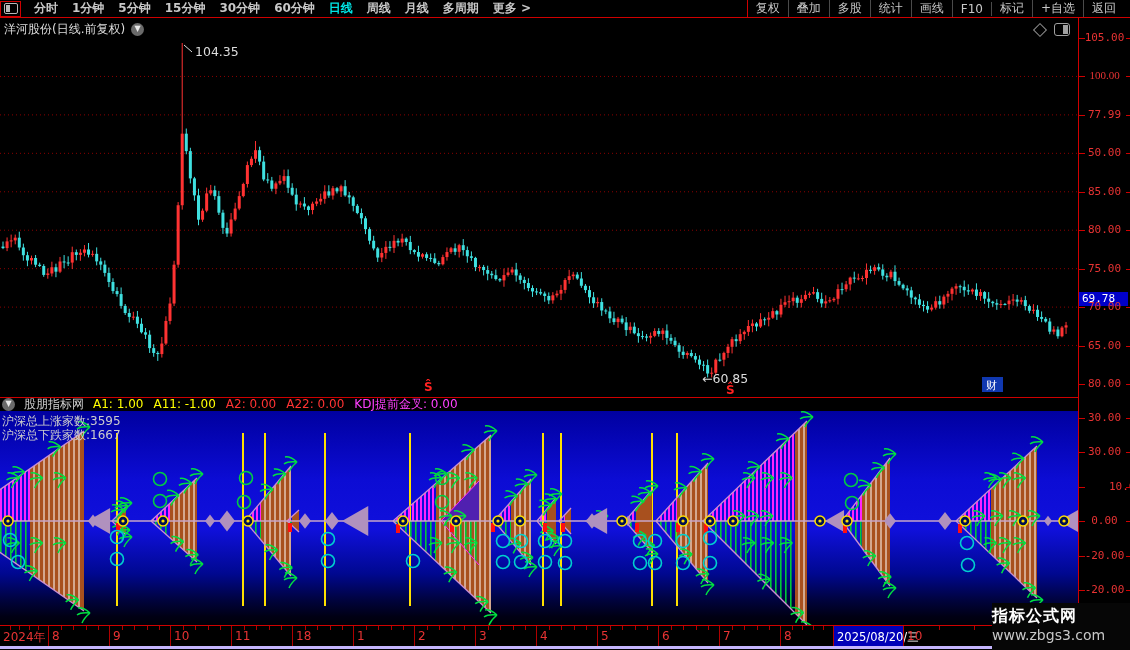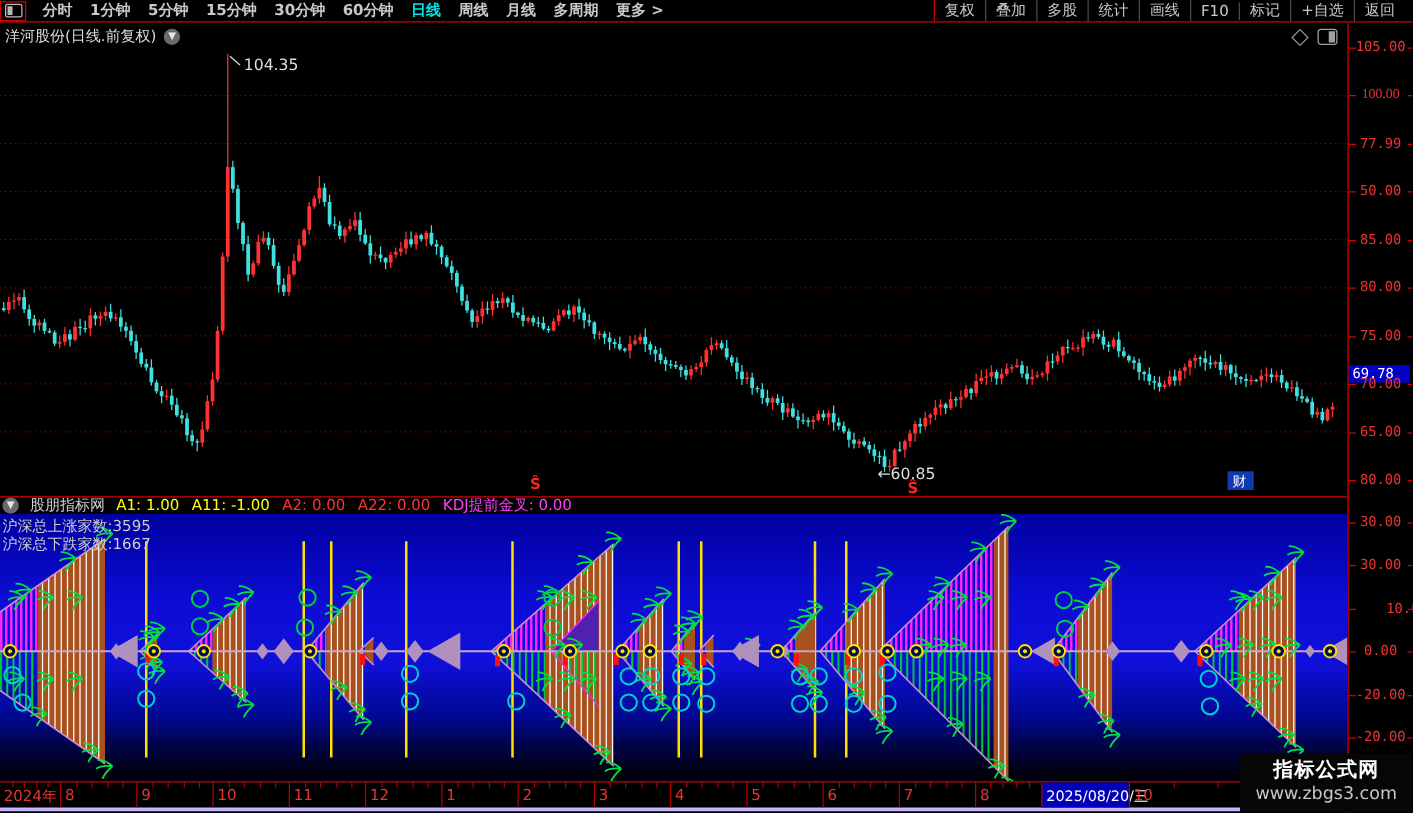--- a/index.html
+++ b/index.html
@@ -51,21 +51,21 @@
   .axis-col{position:absolute;left:1078px;top:18px;width:52px;height:632px;background:#000;
             border-left:1px solid #cf0000;box-sizing:border-box;z-index:9;}
   .plabel{position:absolute;width:100%;text-align:center;font-size:11px;color:#e83333;
           font-family:"DejaVu Sans Mono",monospace;}
   .adash{position:absolute;left:0;width:6px;height:1px;background:#cf0000;}
   .adash.r{left:auto;right:0;width:4px;}
   .badge69{position:absolute;left:0;top:274px;width:46px;height:14px;background:#0000c8;color:#fff;
            font-size:11px;font-family:"DejaVu Sans Mono",monospace;padding-left:3px;line-height:14px;}
   
   .watermark{position:absolute;right:0;bottom:0;width:138px;height:47px;background:#060606;
-             text-align:center;z-index:40;}
+             z-index:40;}
   .wm1{font-size:16px;font-weight:bold;color:#fff;margin-top:3px;letter-spacing:1px;}
   .wm2{font-size:14px;color:#c8c8c8;}
 </style>
 </head>
 <body>
 
 <div class="topbar">
   <div class="icon-box">
     <span class="panel-toggle"></span>
   </div>
@@ -1117,21 +1117,21 @@
       <i class="mtick" style="left: 48.8px;"></i>
     </div>
     <div class="mcell" style="left: 231px; width: 61px;">
       <span class="lbl">11</span>
       <i class="mtick" style="left: 12.2px;"></i>
       <i class="mtick" style="left: 24.4px;"></i>
       <i class="mtick" style="left: 36.6px;"></i>
       <i class="mtick" style="left: 48.8px;"></i>
     </div>
     <div class="mcell" style="left: 292px; width: 61px;">
-      <span class="lbl">12</span>
+      <span class="lbl">18</span>
       <i class="mtick" style="left: 12.2px;"></i>
       <i class="mtick" style="left: 24.4px;"></i>
       <i class="mtick" style="left: 36.6px;"></i>
       <i class="mtick" style="left: 48.8px;"></i>
     </div>
     <div class="mcell" style="left: 353px; width: 61px;">
       <span class="lbl">1</span>
       <i class="mtick" style="left: 12.2px;"></i>
       <i class="mtick" style="left: 24.4px;"></i>
       <i class="mtick" style="left: 36.6px;"></i>

